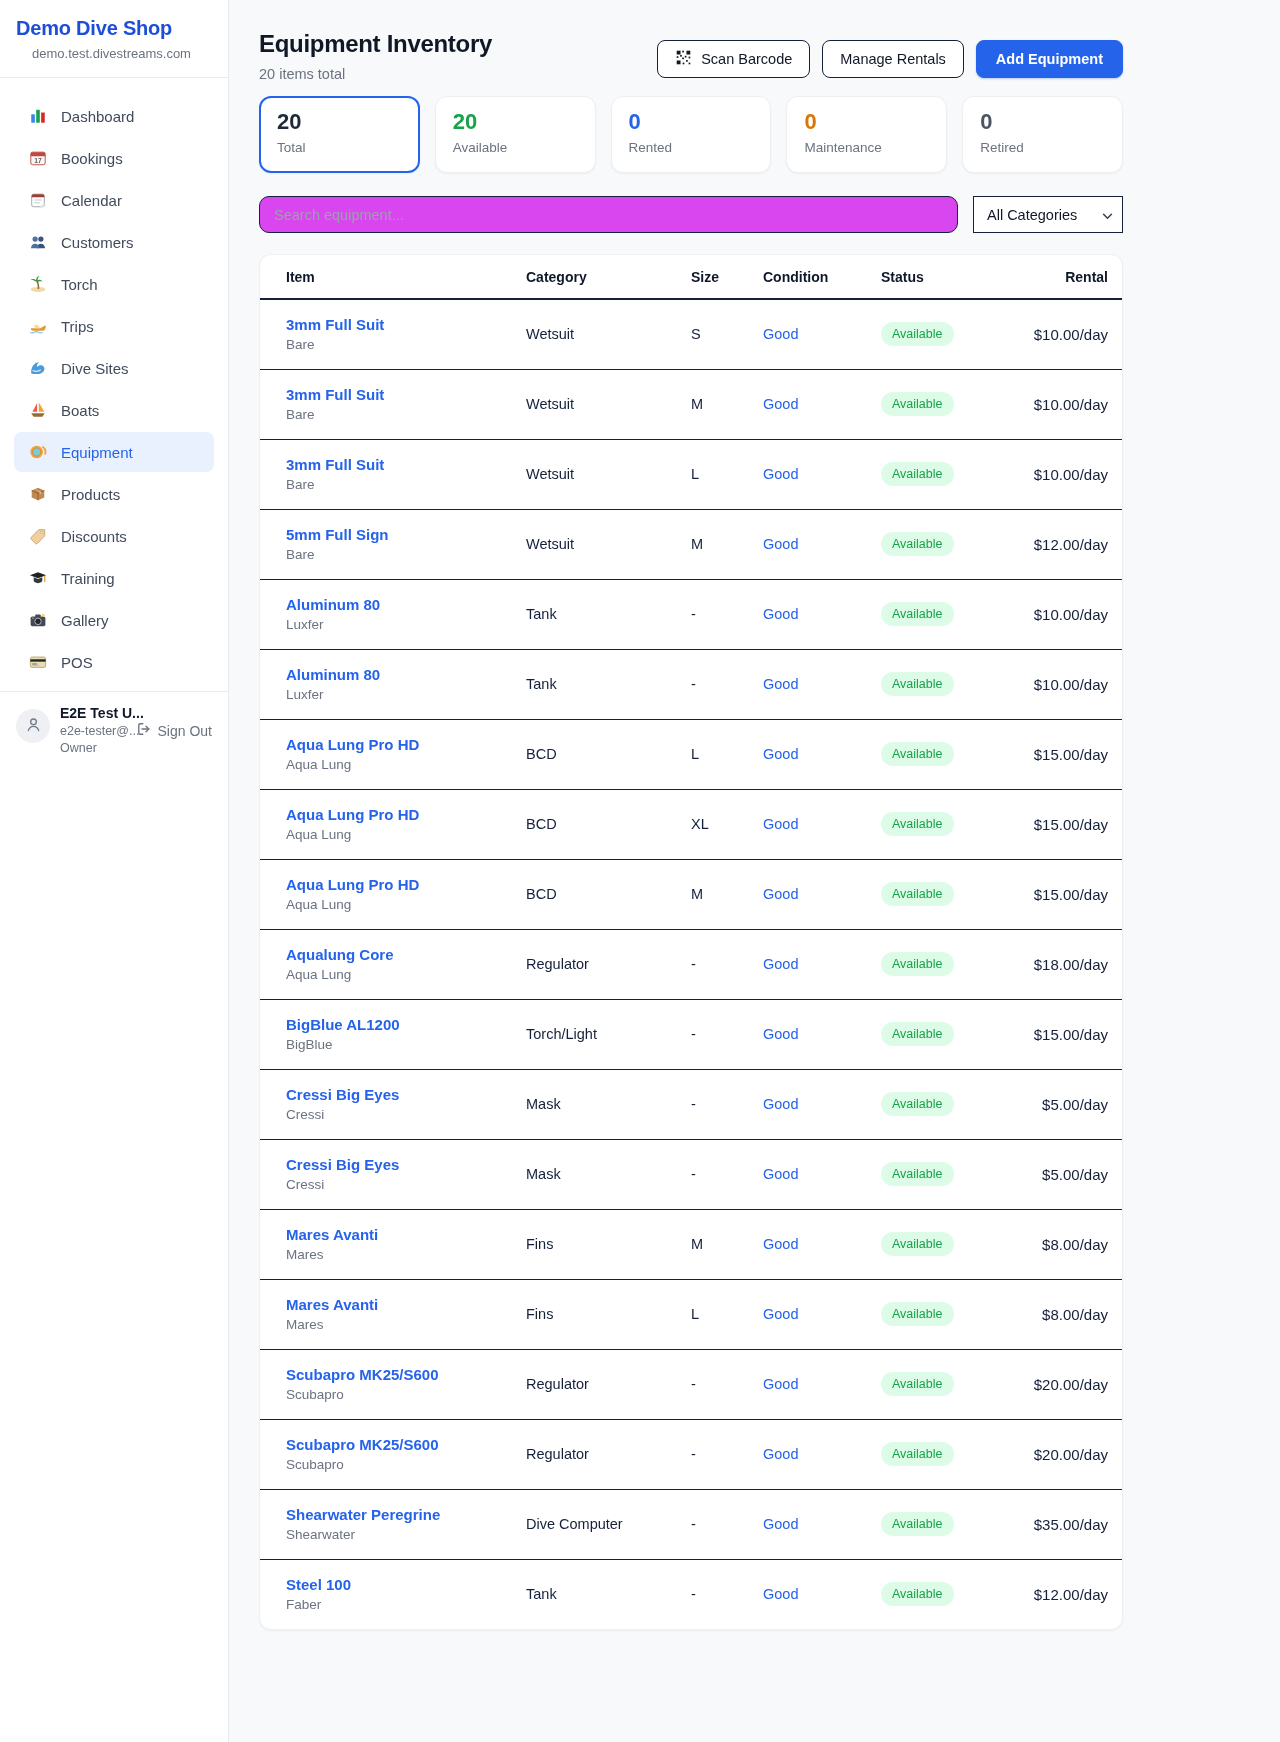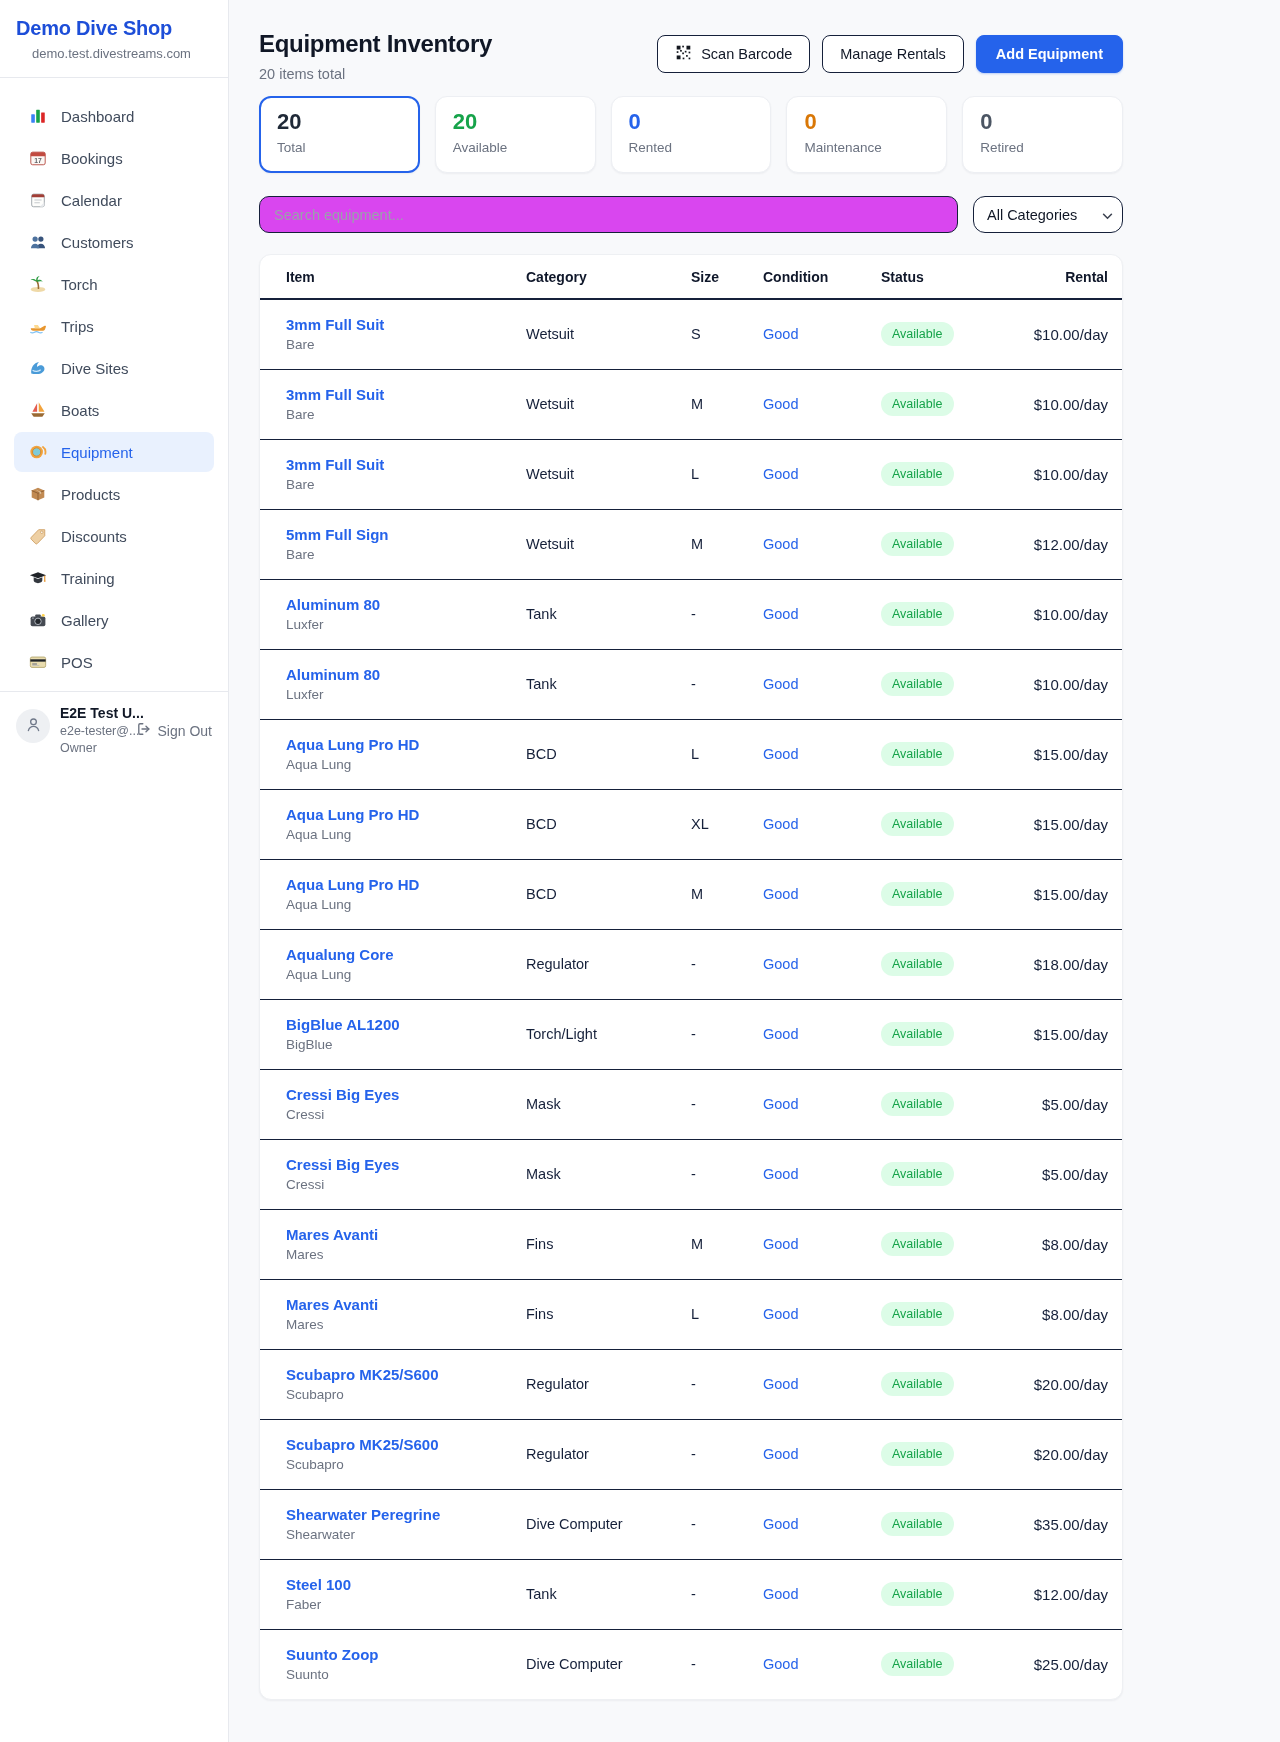--- a/index.html
+++ b/index.html
@@ -26,21 +26,21 @@
   .avatar { width:34px; height:34px; border-radius:50%; background:#eef0f3; display:flex; align-items:center; justify-content:center; margin-top:4px; flex-shrink:0; }
   .user-info { margin-left:10px; min-width:0; }
   .user-name { font-size:14px; font-weight:700; color:#111827; white-space:nowrap; }
   .user-email, .user-role { font-size:12.5px; color:#6b7280; margin-top:3px; white-space:nowrap; }
   .signout { margin-left:auto; margin-top:16px; display:flex; align-items:center; gap:6px; background:none; border:none;
     color:#6b7280; font-size:14px; font-family:inherit; cursor:pointer; white-space:nowrap; }
 
   
   main { flex:1; padding:30px 0 36px 30px; }
   .content { width:864px; }
-  .page-header { display:flex; justify-content:space-between; align-items:flex-start; }
+  .page-header { display:flex; justify-content:space-between; align-items:center; }
   h1 { font-size:24px; font-weight:800; color:#101726; letter-spacing:-.3px; }
   .subtitle { margin-top:8px; font-size:14.5px; color:#6b7280; }
   .actions { display:flex; gap:12px; margin-top:5px; }
   .btn { display:inline-flex; align-items:center; gap:9px; height:38px; padding:0 17px; border-radius:8px;
     font-size:14.5px; font-family:inherit; cursor:pointer; }
   .btn-outline { background:#fff; border:1px solid #15203a; color:#101726; font-weight:500; }
   .btn-primary { background:#2563eb; border:1px solid #2563eb; color:#fff; font-weight:600; padding:0 19px;
     box-shadow:0 1px 2px rgba(37,99,235,.3); }
 
   
@@ -49,21 +49,21 @@
     padding:13px 17px; box-shadow:0 1px 2px rgba(16,24,40,.05); cursor:pointer; }
   .stat-card.active { border:2px solid #2563eb; padding:12px 16px; }
   .stat-value { font-size:22px; font-weight:700; line-height:1.1; }
   .stat-label { font-size:13.5px; color:#6b7280; margin-top:6px; }
 
   
   .filter-row { display:flex; gap:15px; margin-top:23px; }
   .search { flex:1; height:37px; border:1.2px solid #15203a; border-radius:10px; padding:0 14px;
     font-size:14.5px; font-family:inherit; background:#d946ef; color:#111827; outline:none; }
   .search::placeholder { color:#9aa1ac; }
-  .select { width:150px; height:37px; border:1.2px solid #15203a; border-radius:12px; background:#fff;
+  .select { width:150px; height:37px; border:1.2px solid #15203a; border-radius:0; background:#fff;
     display:flex; align-items:center; justify-content:space-between; padding:0 9px 0 13px;
     font-size:14.5px; color:#101726; cursor:pointer; }
 
   
   .table-card { margin-top:21px; background:#fff; border:1px solid #eef0f3; border-radius:12px;
     box-shadow:0 1px 2px rgba(16,24,40,.05); overflow:hidden; }
   table { width:100%; border-collapse:collapse; table-layout:fixed; }
   thead th { height:44px; font-size:14px; font-weight:700; text-align:left; color:#0f172a;
     border-bottom:2px solid #15203a; vertical-align:middle; }
   th:first-child, td:first-child { padding-left:26px; }
@@ -583,31 +583,20 @@
                   <a class="item-link">Steel 100</a>
                   <div class="brand-sub">Faber</div>
                 </td>
                 <td>Tank</td>
                 <td>-</td>
                 <td><a class="cond-link">Good</a></td>
                 <td><span class="badge">Available</span></td>
                 <td class="c-rental">$12.00/day</td>
               </tr>
 
-              <tr>
-                <td>
-                  <a class="item-link">Suunto Zoop</a>
-                  <div class="brand-sub">Suunto</div>
-                </td>
-                <td>Dive Computer</td>
-                <td>-</td>
-                <td><a class="cond-link">Good</a></td>
-                <td><span class="badge">Available</span></td>
-                <td class="c-rental">$25.00/day</td>
-              </tr>
 
           </tbody>
         </table>
       </div>
 
     </div>
   </main>
 </div>
 
 </body></html>

